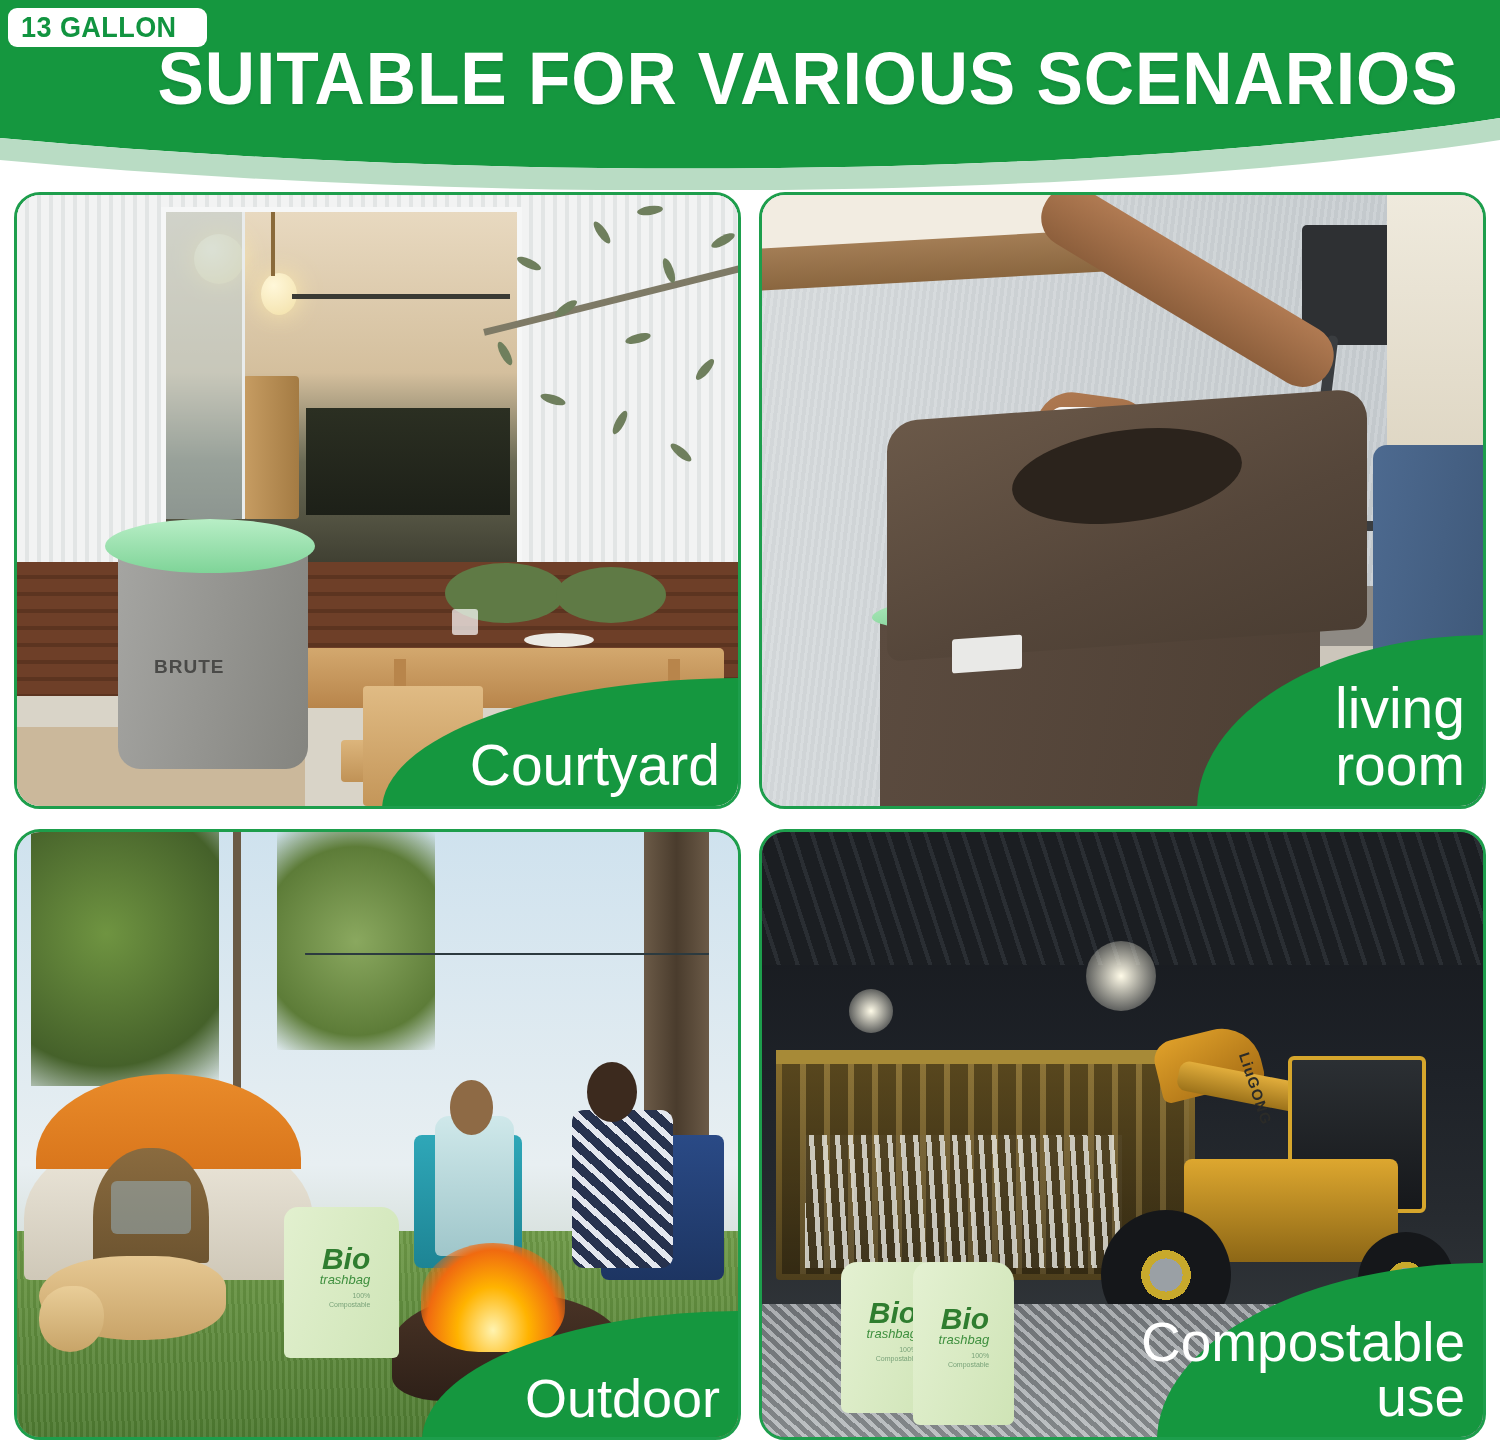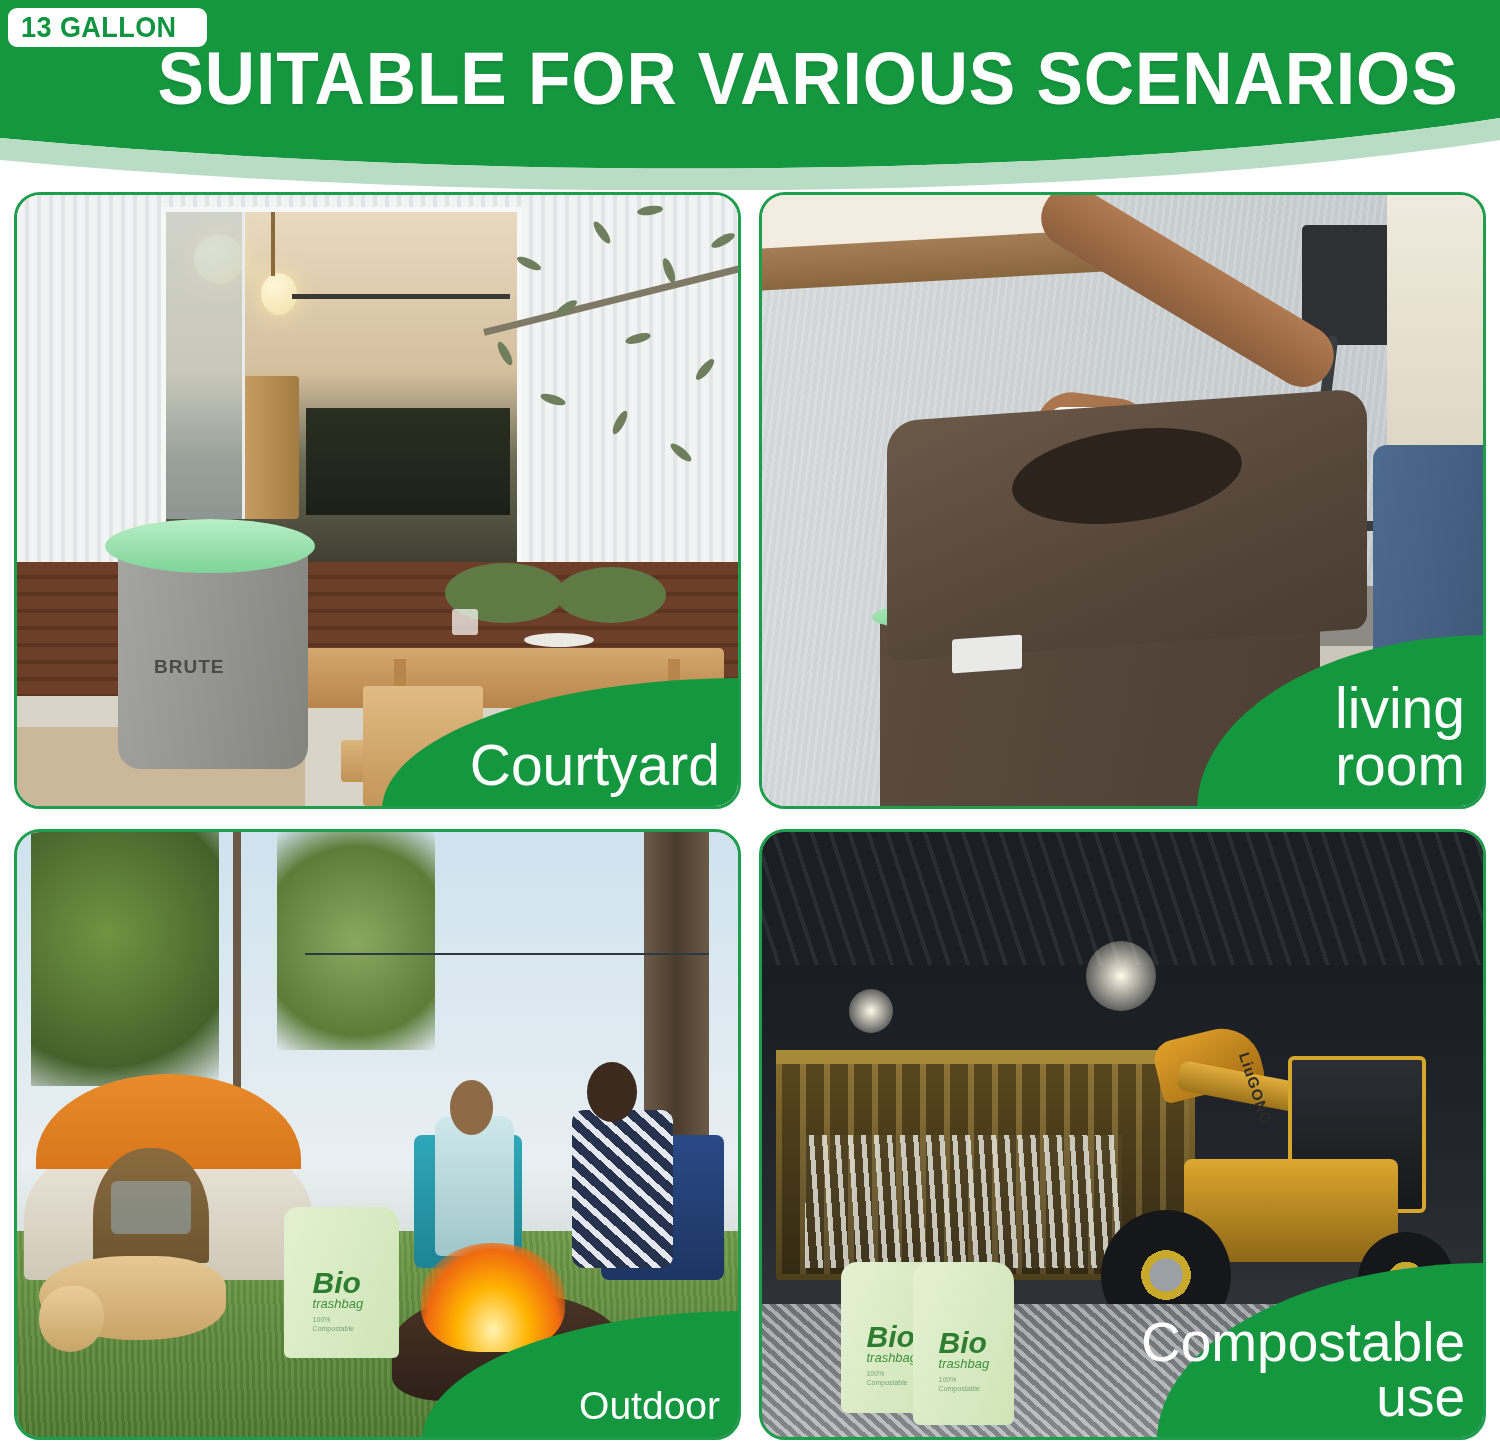--- a/index.html
+++ b/index.html
@@ -148,21 +148,21 @@
   .p3-trunk{ position:absolute; right:4%; top:0; width:9%; height:72%;
      background:linear-gradient(90deg,#6b5a47,#4a3c2d,#6b5a47); }
   .p3-tent{ position:absolute; left:1%; bottom:26%; width:40%; height:34%; }
   .p3-dog{ position:absolute; left:3%; bottom:16%; width:26%; height:14%;
      background:linear-gradient(180deg,#e6c893,#c9a469); border-radius:50% 40% 45% 55%; }
   .p3-bag{ position:absolute; left:37%; bottom:13%; width:16%; height:25%;
      background:linear-gradient(110deg,#e2f0cf,#cfe5b7); border-radius:14px 18px 6px 6px; }
   .p3-fire{ position:absolute; left:56%; bottom:14%; width:20%; height:18%; }
   .p3-pit{ position:absolute; left:52%; bottom:6%; width:32%; height:18%;
      background:linear-gradient(180deg,#4a3426,#2e2018); border-radius:50% 50% 22% 22%; }
-  .bag-logo{ position:absolute; left:50%; top:46%; transform:translate(-50%,-50%); text-align:left;margin-top:24px; }
+  .bag-logo{ position:absolute; left:50%; top:46%; transform:translate(-50%,-50%); text-align:right; }
   .bag-logo .b1{ color:#2f7d2f; font-weight:bold; font-size:30px; line-height:28px; font-style:italic; }
   .bag-logo .b2{ color:#3e8f3e; font-size:13px; line-height:14px; font-style:italic; }
   .bag-logo .b3{ color:#7aa37a; font-size:7px; line-height:9px; margin-top:4px; }
 
   
   .p4-dark{ position:absolute; inset:0; background:linear-gradient(180deg,#14161a 0%,#1e2228 40%,#262a2f 62%,#3a3f42 100%); }
   .p4-roof{ position:absolute; left:0; top:0; width:100%; height:22%;
      background:repeating-linear-gradient(72deg,#1b1e22 0 14px,#2a2e33 14px 18px); }
   .p4-lamp{ position:absolute; border-radius:50%; background:radial-gradient(circle,#fffbe8,rgba(255,240,190,0)); }
   .p4-truck{ position:absolute; left:2%; top:36%; width:58%; height:38%;
@@ -343,21 +343,21 @@
         <div class="p3-bag">
           <div class="bag-logo">
             <div class="b1">Bio</div>
             <div class="b2">trashbag</div>
             <div class="b3">100% Compostable</div>
           </div>
         </div>
       </div>
 
       <div class="tag tag-br" style="width:320px;height:130px;">
-        <div class="tag-txt" style="font-size:39px;">Outdoor</div>
+        <div class="tag-txt" style="font-size:54px;">Outdoor</div>
       </div>
     </div>
 
     <div class="panel">
       <div class="scene">
         <div class="p4-dark"></div>
         <div class="p4-roof"></div>
         <div class="p4-lamp" style="left:45%;top:18%;width:70px;height:70px;"></div>
         <div class="p4-lamp" style="left:12%;top:26%;width:44px;height:44px;"></div>
 

